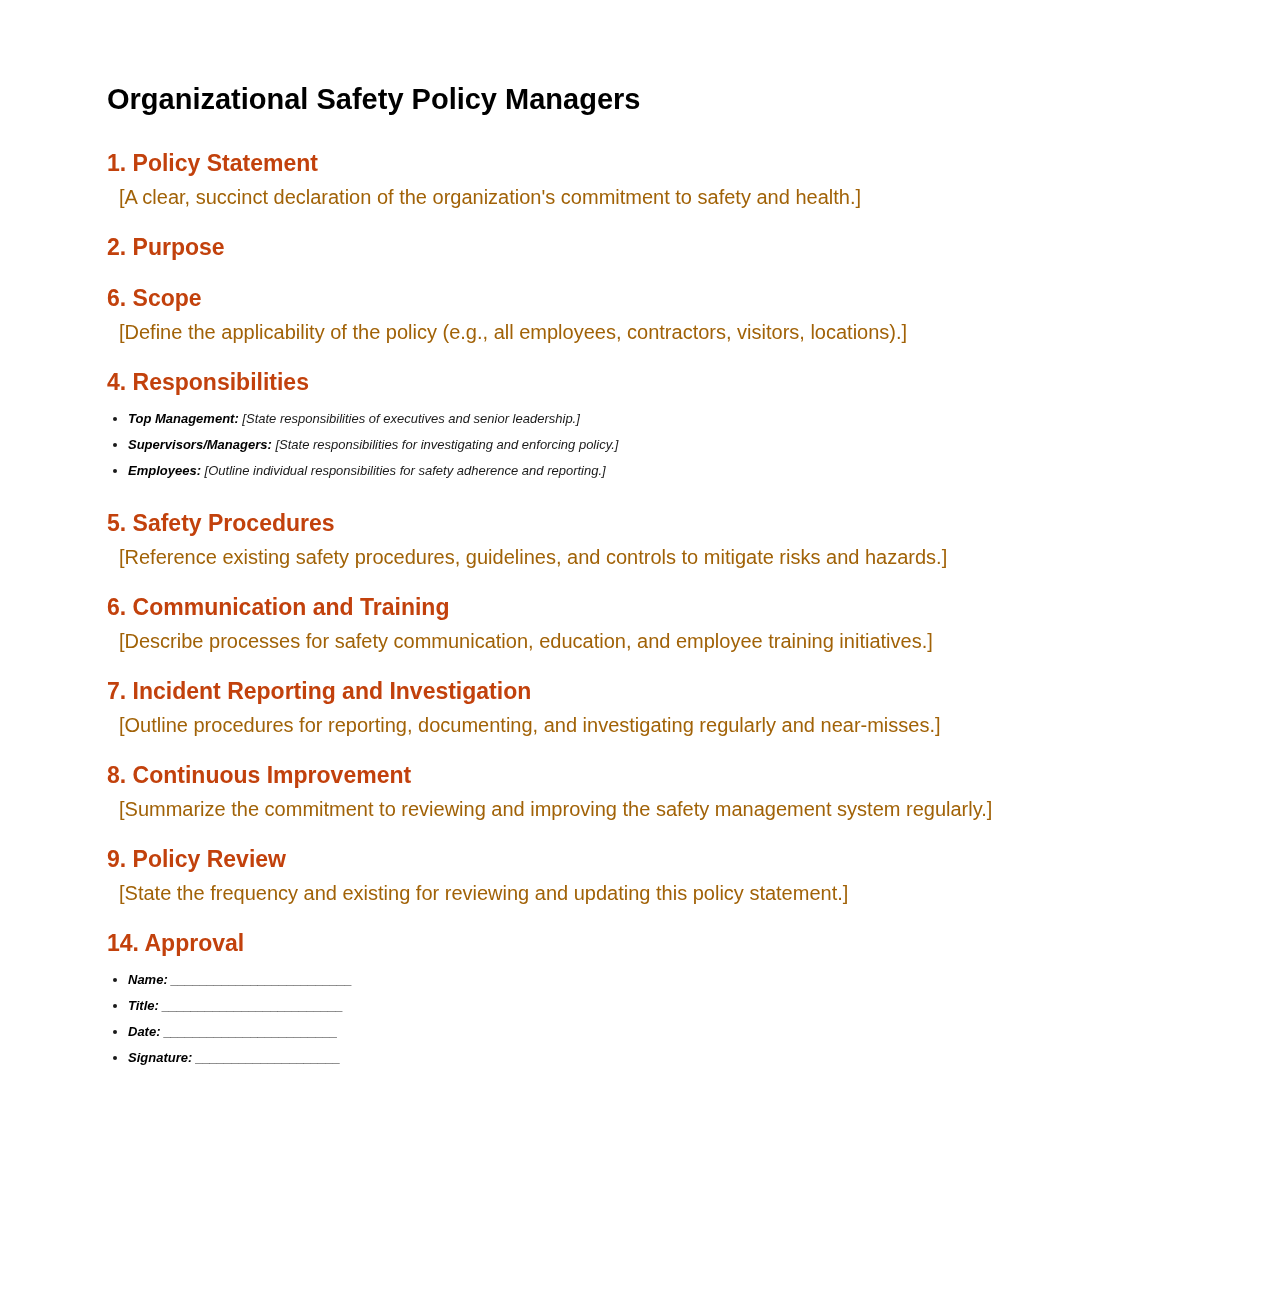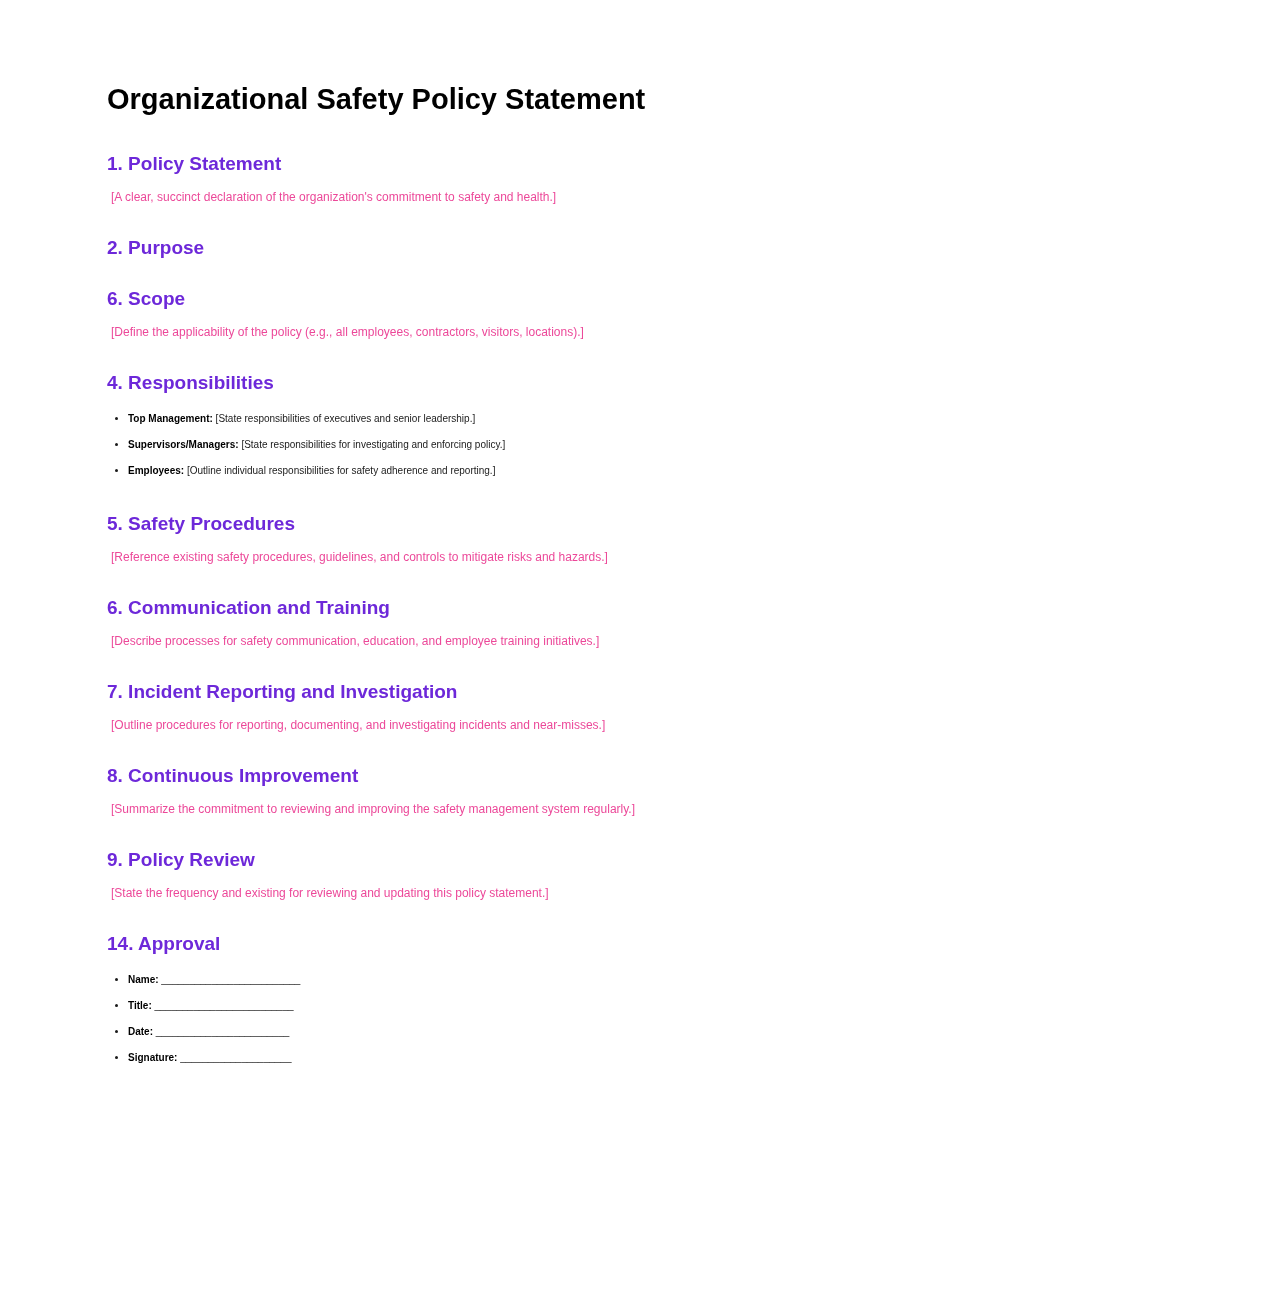--- a/index.html
+++ b/index.html
@@ -19,52 +19,53 @@
     box-sizing: border-box;
   }
   h1.doc-title {
     font-size: 29px;
     line-height: 34px;
     font-weight: bold;
     margin: 0 0 36px 0;
     color: #000000;
   }
   .section-heading {
-    font-size: 19px;
+    font-size: 23px;
     line-height: 23px;
     font-weight: bold;
     margin: 28px 0 12px 0;
-    color: #6d28d9;
+    color: #c2410c;
   }
   .section-body {
-    font-size: 12px;
+    font-size: 20px;
     line-height: 21px;
-    margin: 4px;
-    color: #ec4899;
+    margin: 12px;
+    color: #a16207;
   }
   ul.section-list {
     margin: 12px 0 0 0;
     padding: 0 0 0 21px;
     list-style-type: disc;
   }
   ul.section-list li {
-    font-size: 10px;
+    font-size: 13px;
     line-height: 26px;
     color: #1a1a1a;
+    font-style: italic;
   }
   ul.section-list li strong {
     color: #000000;
   }
 </style>
 </head>
 <body>
 
 <div class="page">
 
-  <h1 class="doc-title">Organizational Safety Policy Statement</h1>
+  <h1 class="doc-title">Organizational Safety Policy Managers</h1>
 
   <div class="section">
     <div class="section-heading">1. Policy Statement</div>
     <p class="section-body">[A clear, succinct declaration of the organization's commitment to safety and health.]</p>
   </div>
 
   <div class="section">
     <div class="section-heading">2. Purpose</div>
   </div>
 
@@ -87,21 +88,21 @@
     <p class="section-body">[Reference existing safety procedures, guidelines, and controls to mitigate risks and hazards.]</p>
   </div>
 
   <div class="section">
     <div class="section-heading">6. Communication and Training</div>
     <p class="section-body">[Describe processes for safety communication, education, and employee training initiatives.]</p>
   </div>
 
   <div class="section">
     <div class="section-heading">7. Incident Reporting and Investigation</div>
-    <p class="section-body">[Outline procedures for reporting, documenting, and investigating incidents and near-misses.]</p>
+    <p class="section-body">[Outline procedures for reporting, documenting, and investigating regularly and near-misses.]</p>
   </div>
 
   <div class="section">
     <div class="section-heading">8. Continuous Improvement</div>
     <p class="section-body">[Summarize the commitment to reviewing and improving the safety management system regularly.]</p>
   </div>
 
   <div class="section">
     <div class="section-heading">9. Policy Review</div>
     <p class="section-body">[State the frequency and existing for reviewing and updating this policy statement.]</p>

